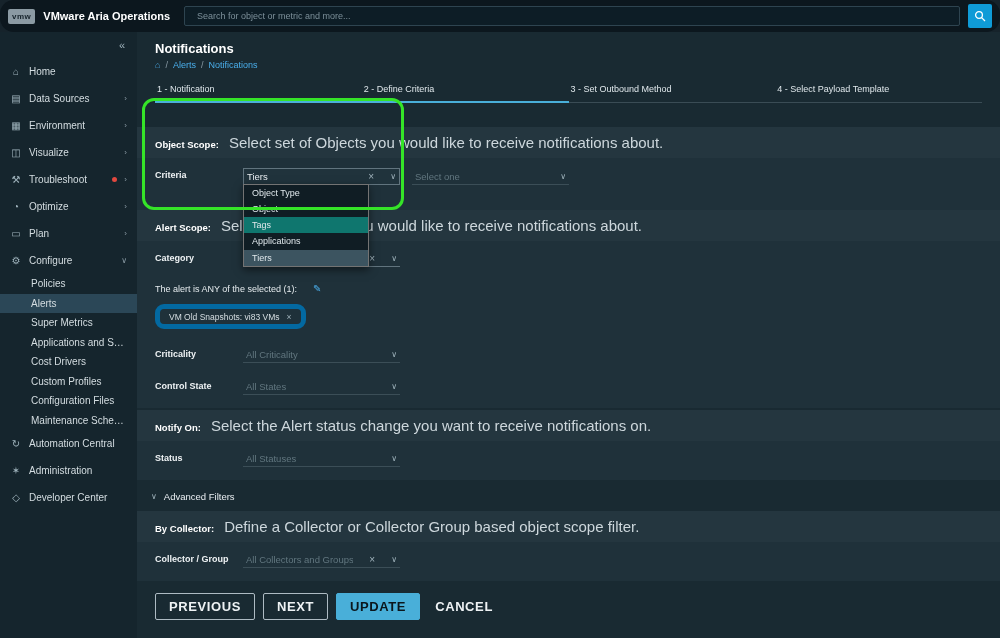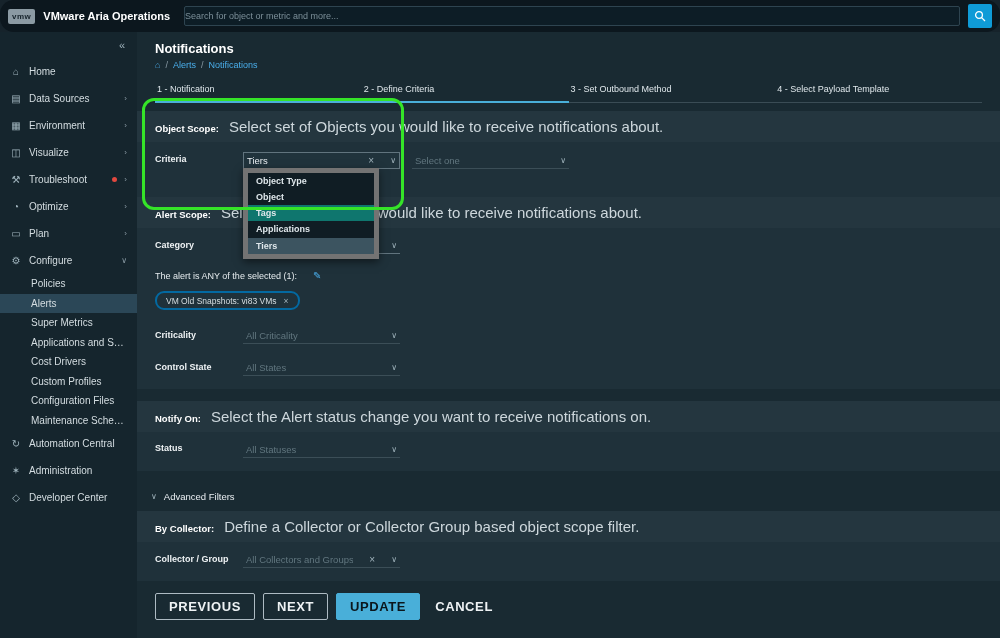--- a/index.html
+++ b/index.html
@@ -9,21 +9,21 @@
     background: #16232b;
     color: #e9eef2;
     font-size: 10px;
   }
   
   .topbar { height:32px; background:#0c171e; display:flex; align-items:center; padding:0 8px; gap:8px;border-radius:14px; }
   .logo { background:#8b9aa3; color:#16232b; font-weight:bold; font-size:8px; padding:3px 4px; border-radius:2px; letter-spacing:.5px; }
   .app-title { color:#fff; font-size:11px; font-weight:bold; white-space:nowrap; }
   .search-wrap { flex:1; margin-left:6px; display:flex; }
   .search-input { flex:1; height:20px; background:#0d1d26; border:1px solid #2e4450; border-radius:2px;
-    color:#cfd9de; font-size:9px; padding:0 0; font-family:inherit; outline:none; }
+    color:#cfd9de; font-size:9px; padding:0 12px; font-family:inherit; outline:none; }
   .search-input::placeholder { color:#7c8f99; }
   .search-btn { width:24px; height:24px; background:#0f9bd7; border:none; border-radius:2px;
     display:flex; align-items:center; justify-content:center; cursor:pointer; flex-shrink:0; }
   
   .body { display:flex; height:606px; }
   
   .sidebar { width:137px; background:#15252d; flex-shrink:0; padding-top:2px; overflow:hidden; }
   .collapse { text-align:right; padding:5px 12px 7px; color:#9fb2bb; font-size:11px; cursor:pointer; }
   .nav-item { display:flex; align-items:center; gap:7px; height:27px; padding:0 10px;
     color:#d4dde1; cursor:pointer; white-space:nowrap; }
@@ -34,21 +34,21 @@
   .nav-item.selected { background:#2b4757; }
   .dot { width:5px; height:5px; border-radius:50%; background:#e1483f; flex-shrink:0; }
   
   .main { flex:1; background:#192a32; position:relative; display:flex; flex-direction:column; overflow:hidden; }
   .page-title { font-size:13px; color:#fff; padding:9px 18px 2px; }
   .breadcrumb { display:flex; align-items:center; gap:5px; padding:2px 18px 4px; font-size:9px; }
   .bc-home { color:#4aaeeb; cursor:pointer; }
   .bc-sep { color:#8a9ba5; }
   .bc-link { color:#4aaeeb; cursor:pointer; text-decoration:none; }
   
-  .steps { display:flex; margin:10px 18px 0; border-bottom:1px solid #3a4c55; }
+  .steps { display:flex; margin:10px 18px 16px; border-bottom:1px solid #3a4c55; }
   .step { flex:1; font-size:9px; color:#dfe7eb; padding:0 0 7px 2px; cursor:pointer;
     border-bottom:2px solid transparent; margin-bottom:-1px; }
   .step.done, .step.active { border-bottom-color:#49afd9; }
   
   .band { background:#24363f; padding:7px 18px; display:flex; gap:10px; align-items:baseline; }
   .band.first { margin-top:8px; }
   .band-label { font-weight:bold; font-size:9.5px; color:#fff; white-space:nowrap; }
   .band-desc { font-size:15px; color:#cdd7dc; }
   .rows { background:#1f313a; padding:10px 18px 9px; }
   .rows.obj { height:64px; }
@@ -58,29 +58,29 @@
   
   .dd { width:157px; display:flex; align-items:center; gap:16px; border-bottom:1px solid #61747e;
     padding:2px 3px; font-size:9.5px; position:relative; cursor:pointer; }
   .dd-value { flex:1; color:#e9eef2; white-space:nowrap; overflow:hidden; }
   .dd.placeholder .dd-value { color:#61767f; }
   .dd.placeholder { border-bottom-color:#3b4e57; }
   .dd-x { color:#9fb2bb; font-size:10px; cursor:pointer; }
   .dd-caret { color:#9fb2bb; font-size:8px; }
   .dd.open { border:1px solid #61747e; background:#20333c; }
   .dd.second { margin-left:12px; }
-  .menu { position:absolute; top:100%; left:-1px; width:136px; background:#101d24;
-    border:5px solid #737373; z-index:30; box-shadow:0 3px 8px rgba(0,0,0,.5);font-weight:bold; }
+  .menu { position:absolute; top:100%; left:-1px; width:126px; background:#101d24;
+    border:1px solid #737373; z-index:30; box-shadow:0 3px 8px rgba(0,0,0,.5); }
   .menu-item { padding:2px 8px; font-size:9px; line-height:1.35; color:#dfe7eb; cursor:pointer; }
   .menu-item.hover { background:#0f766e; }
   .menu-item.selected { background:#3c5460; }
   
   .selected-line { display:flex; align-items:center; gap:16px; font-size:9px; color:#e5ebee; margin:0 0 10px; }
   .pencil { color:#4aaeeb; font-size:10px; cursor:pointer; }
-  .chip { display:inline-flex; align-items:center; gap:7px; border:2px solid #0369a1; border-radius:9px;
+  .chip { display:inline-flex; align-items:center; gap:7px; border:5px solid #0369a1; border-radius:9px;
     padding:2.5px 9px; font-size:8.5px; color:#d6dee2; margin-bottom:18px; }
   .chip-x { color:#9fb2bb; cursor:pointer; }
   .gap { height:14px; }
   .adv-row { display:flex; align-items:center; gap:7px; padding:9px 14px; font-size:9.5px; color:#e9eef2; cursor:pointer; }
   .adv-caret { font-size:8px; color:#9fb2bb; }
   
   .footer { display:flex; gap:8px; align-items:center; padding:12px 18px; margin-top:auto; margin-bottom:6px; }
   .btn { font-family:inherit; font-size:13px; font-weight:bold; letter-spacing:.6px; padding:5px 13px;
     border-radius:2px; cursor:pointer; background:transparent; border:1px solid transparent; color:#eef2f4; }
   .btn.outline { border-color:#aebbc3; }

